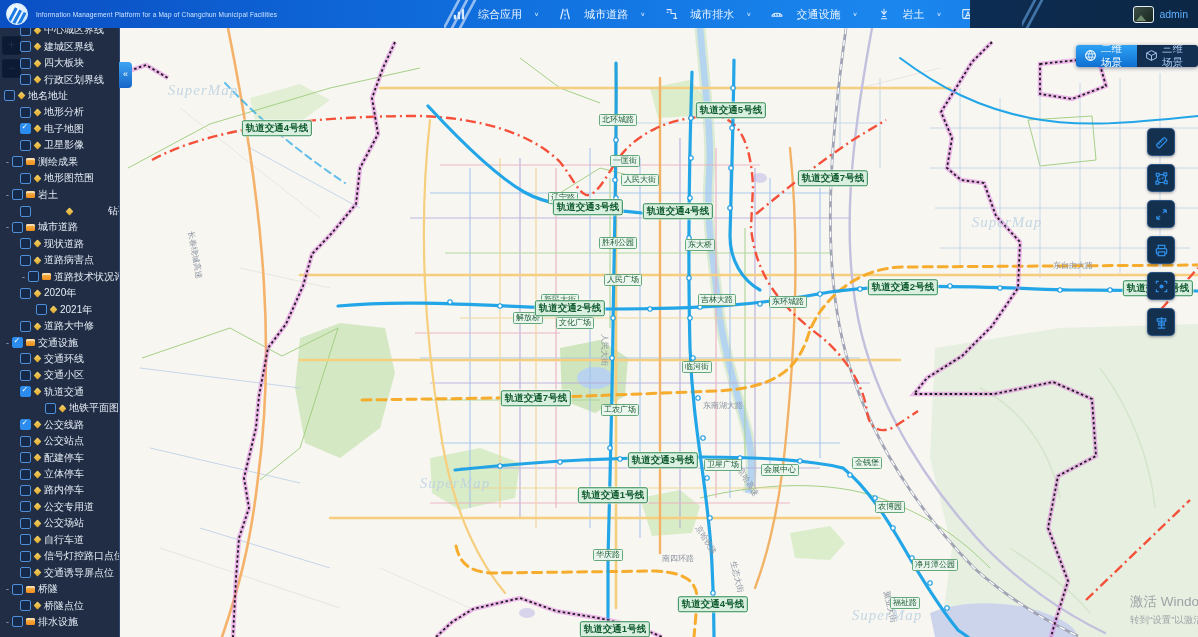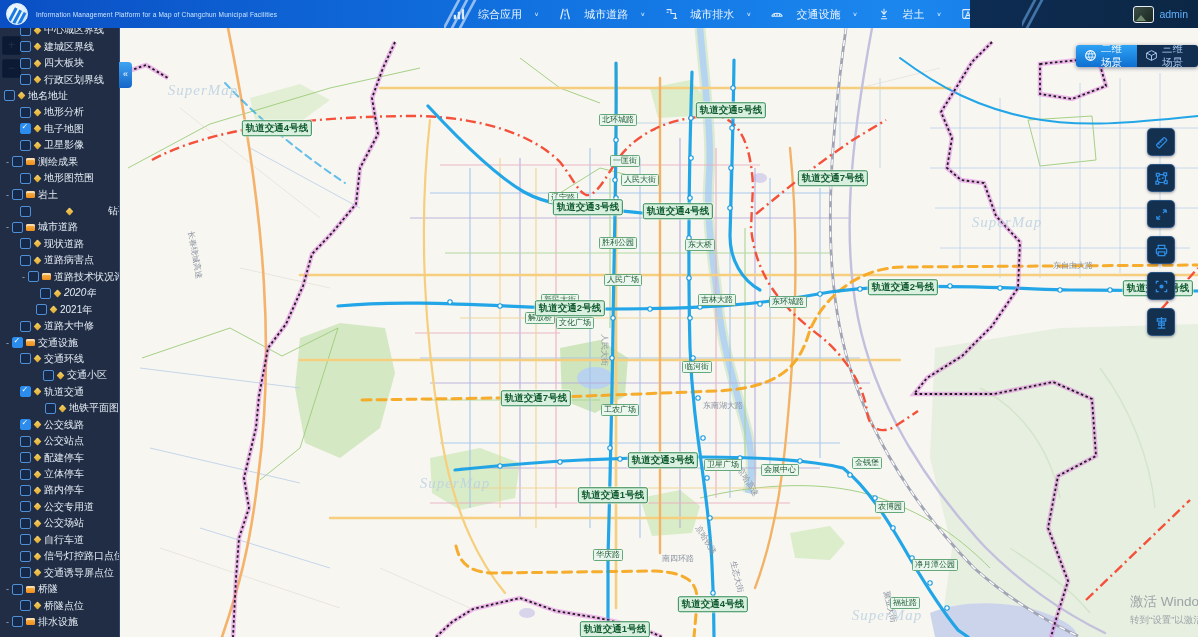--- a/index.html
+++ b/index.html
@@ -259,21 +259,21 @@
       <span class="mlabel" style="left: 615px; top: 601px;">轨道交通1号线</span>
       <span class="mlabel" style="left: 1158px; top: 260px;">轨道交通2号线</span>
       <span class="slabel" style="left: 618px; top: 92px;">北环城路</span>
       <span class="slabel" style="left: 625px; top: 133px;">一匡街</span>
       <span class="slabel" style="left: 640px; top: 152px;">人民大街</span>
       <span class="slabel" style="left: 563px; top: 170px;">辽宁路</span>
       <span class="slabel" style="left: 700px; top: 217px;">东大桥</span>
       <span class="slabel" style="left: 618px; top: 215px;">胜利公园</span>
       <span class="slabel" style="left: 623px; top: 252px;">人民广场</span>
       <span class="slabel" style="left: 560px; top: 272px;">新民大街</span>
-      <span class="slabel" style="left: 540px; top: 290px;">解放桥</span>
+      <span class="slabel" style="left: 528px; top: 290px;">解放桥</span>
       <span class="slabel" style="left: 575px; top: 295px;">文化广场</span>
       <span class="slabel" style="left: 717px; top: 272px;">吉林大路</span>
       <span class="slabel" style="left: 788px; top: 274px;">东环城路</span>
       <span class="slabel" style="left: 697px; top: 339px;">临河街</span>
       <span class="slabel" style="left: 620px; top: 382px;">工农广场</span>
       <span class="slabel" style="left: 723px; top: 437px;">卫星广场</span>
       <span class="slabel" style="left: 780px; top: 442px;">会展中心</span>
       <span class="slabel" style="left: 608px; top: 527px;">华庆路</span>
       <span class="slabel" style="left: 867px; top: 435px;">金钱堡</span>
       <span class="slabel" style="left: 890px; top: 479px;">农博园</span>
@@ -453,21 +453,21 @@
         <span class="cb"></span>
         <span class="nicon child"></span>
         <span class="lbl">道路病害点</span>
       </div>
       <div class="tree-row" style="padding-left: 20px;">
         <span class="expander">-</span>
         <span class="cb"></span>
         <span class="nicon parent"></span>
         <span class="lbl">道路技术状况评价</span>
       </div>
-      <div class="tree-row" style="padding-left: 40px; font-style: italic;">
+      <div class="tree-row" style="padding-left: 20px;">
         <span class="cb"></span>
         <span class="nicon child"></span>
         <span class="lbl">2020年</span>
       </div>
       <div class="tree-row" style="padding-left: 36px;">
         <span class="cb"></span>
         <span class="nicon child"></span>
         <span class="lbl">2021年</span>
       </div>
       <div class="tree-row" style="padding-left: 20px;">
@@ -479,21 +479,21 @@
         <span class="expander">-</span>
         <span class="cb checked"></span>
         <span class="nicon parent"></span>
         <span class="lbl">交通设施</span>
       </div>
       <div class="tree-row" style="padding-left: 20px;">
         <span class="cb"></span>
         <span class="nicon child"></span>
         <span class="lbl">交通环线</span>
       </div>
-      <div class="tree-row" style="padding-left: 20px; margin-left: 23px;">
+      <div class="tree-row" style="padding-left: 20px;">
         <span class="cb"></span>
         <span class="nicon child"></span>
         <span class="lbl">交通小区</span>
       </div>
       <div class="tree-row" style="padding-left: 20px;">
         <span class="cb checked"></span>
         <span class="nicon child"></span>
         <span class="lbl">轨道交通</span>
       </div>
       <div class="tree-row" style="padding-left: 20px; justify-content: flex-end;">

